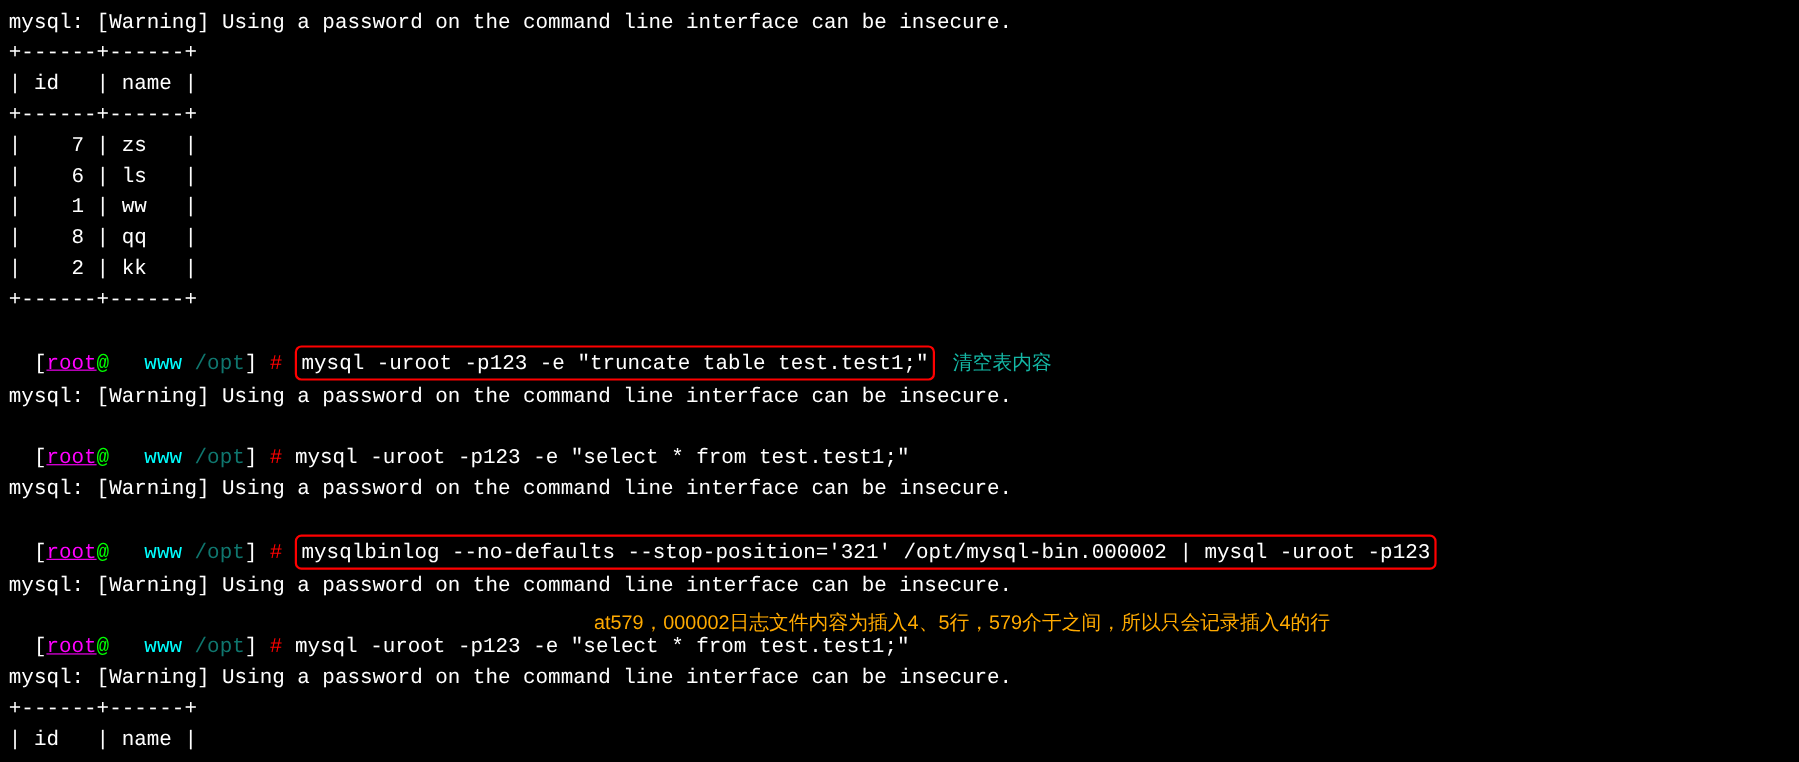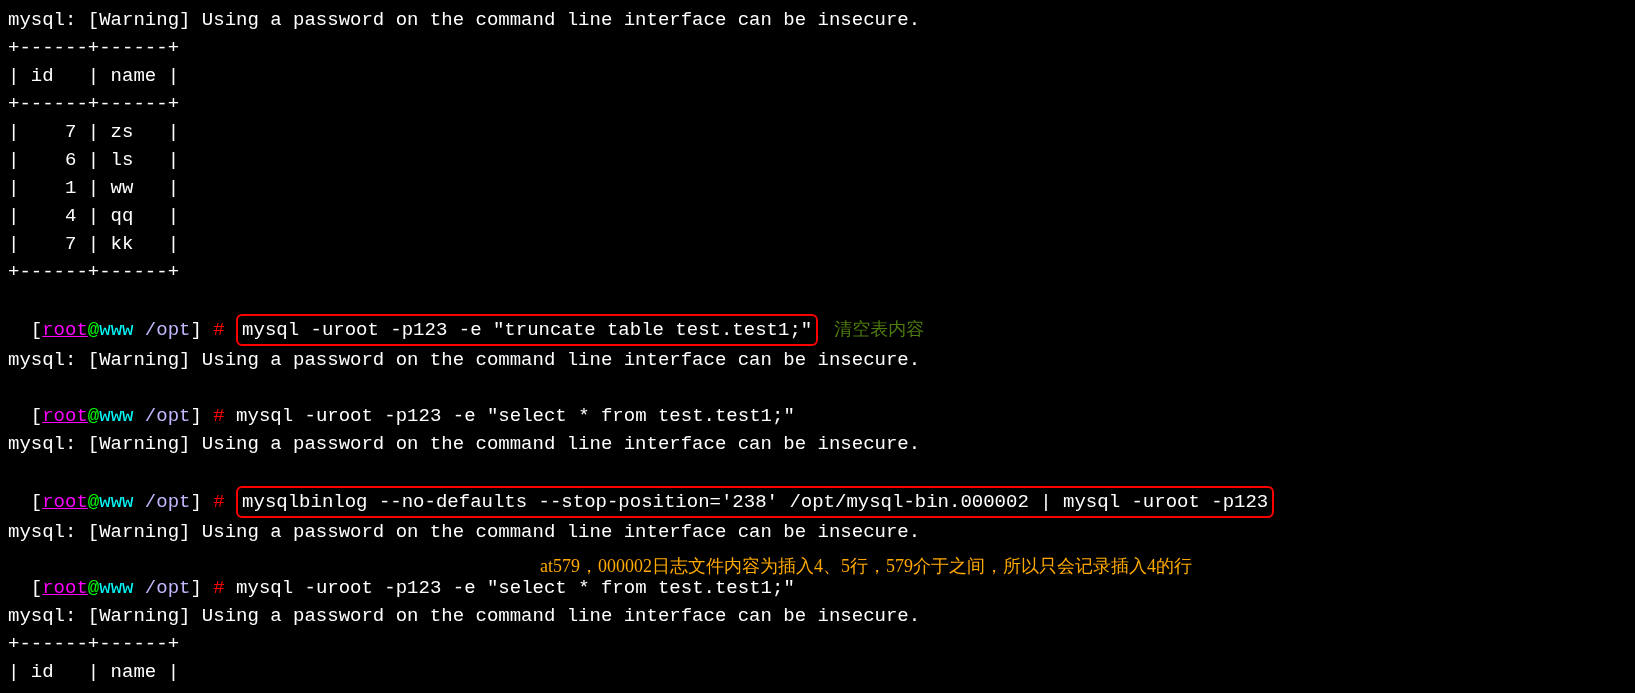--- a/index.html
+++ b/index.html
@@ -10,74 +10,74 @@
     font-size: 19px;
     line-height: 28px;
     color: #ffffff;
     white-space: nowrap;
     position: relative;
   }
   .line { white-space: pre; }
   .white { color: #ffffff; }
   .red   { color: #ff0000; }
   .green { color: #00ff00; }
-  .yellow{ color: #c4b5fd; text-align: center; }
+  .yellow{ color: #0f766e; text-align: center; }
   .magenta{color:#ff00ff;text-decoration:underline; }
-  .cyan  { color: #00ffff; }
+  .cyan  { color: #00ffff; margin-left: 32px; }
   .boxed {
     border: 2px solid red;
     padding: 0 4px;
     border-radius: 6px;
     display: inline-block;
     box-sizing: border-box;
   }
   .annot {
-    color: #4d7c0f;
+    color: #14b8a6;
     font-family: Liberation Mono, monospace;
     font-size: 18px;
     margin-left: 16px;
     white-space: nowrap;
   }
   .annot-abs {
     position: absolute;
     color: #ffaa00;
-    font-family: Liberation Serif, serif;
+    font-family: Liberation Sans, sans-serif;
     font-size: 18px;
     white-space: nowrap;
   }
 </style>
 </head>
 <body>
 
 <div class="line">mysql: [Warning] Using a password on the command line interface can be insecure.</div>
 
 <div class="line">+------+------+</div>
 <div class="line">| id   | name |</div>
 <div class="line">+------+------+</div>
 <div class="line">|    7 | zs   |</div>
 <div class="line">|    6 | ls   |</div>
 <div class="line">|    1 | ww   |</div>
-<div class="line">|    4 | qq   |</div>
-<div class="line">|    7 | kk   |</div>
+<div class="line">|    8 | qq   |</div>
+<div class="line">|    2 | kk   |</div>
 <div class="line">+------+------+</div>
 
 <div class="line">
   <span class="white">[</span><span class="magenta">root</span><span class="green">@</span><span class="cyan">www</span><span class="white"> </span><span class="yellow">/opt</span><span class="white">]</span><span class="red"> #</span><span class="white"> </span><span class="boxed white">mysql -uroot -p123 -e "truncate table test.test1;"</span><span class="annot">清空表内容</span>
 </div>
 
 <div class="line">mysql: [Warning] Using a password on the command line interface can be insecure.</div>
 
 <div class="line">
   <span class="white">[</span><span class="magenta">root</span><span class="green">@</span><span class="cyan">www</span><span class="white"> </span><span class="yellow">/opt</span><span class="white">]</span><span class="red"> #</span><span class="white"> </span><span class="white">mysql -uroot -p123 -e "select * from test.test1;"</span>
 </div>
 
 <div class="line">mysql: [Warning] Using a password on the command line interface can be insecure.</div>
 
 <div class="line">
-  <span class="white">[</span><span class="magenta">root</span><span class="green">@</span><span class="cyan">www</span><span class="white"> </span><span class="yellow">/opt</span><span class="white">]</span><span class="red"> #</span><span class="white"> </span><span class="boxed white">mysqlbinlog --no-defaults --stop-position='238' /opt/mysql-bin.000002 | mysql -uroot -p123</span>
+  <span class="white">[</span><span class="magenta">root</span><span class="green">@</span><span class="cyan">www</span><span class="white"> </span><span class="yellow">/opt</span><span class="white">]</span><span class="red"> #</span><span class="white"> </span><span class="boxed white">mysqlbinlog --no-defaults --stop-position='321' /opt/mysql-bin.000002 | mysql -uroot -p123</span>
 </div>
 
 <div class="line">mysql: [Warning] Using a password on the command line interface can be insecure.</div>
 
 <div class="line">
   <span class="white">[</span><span class="magenta">root</span><span class="green">@</span><span class="cyan">www</span><span class="white"> </span><span class="yellow">/opt</span><span class="white">]</span><span class="red"> #</span><span class="white"> </span><span class="white">mysql -uroot -p123 -e "select * from test.test1;"</span>
 </div>
 
 <div class="line">mysql: [Warning] Using a password on the command line interface can be insecure.</div>
 

